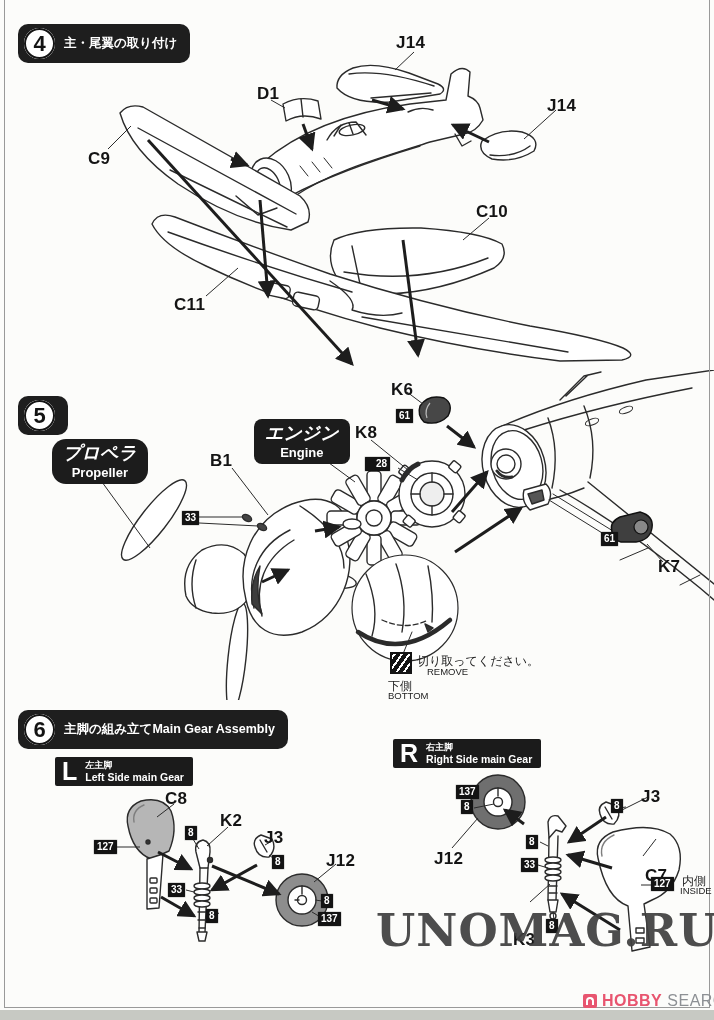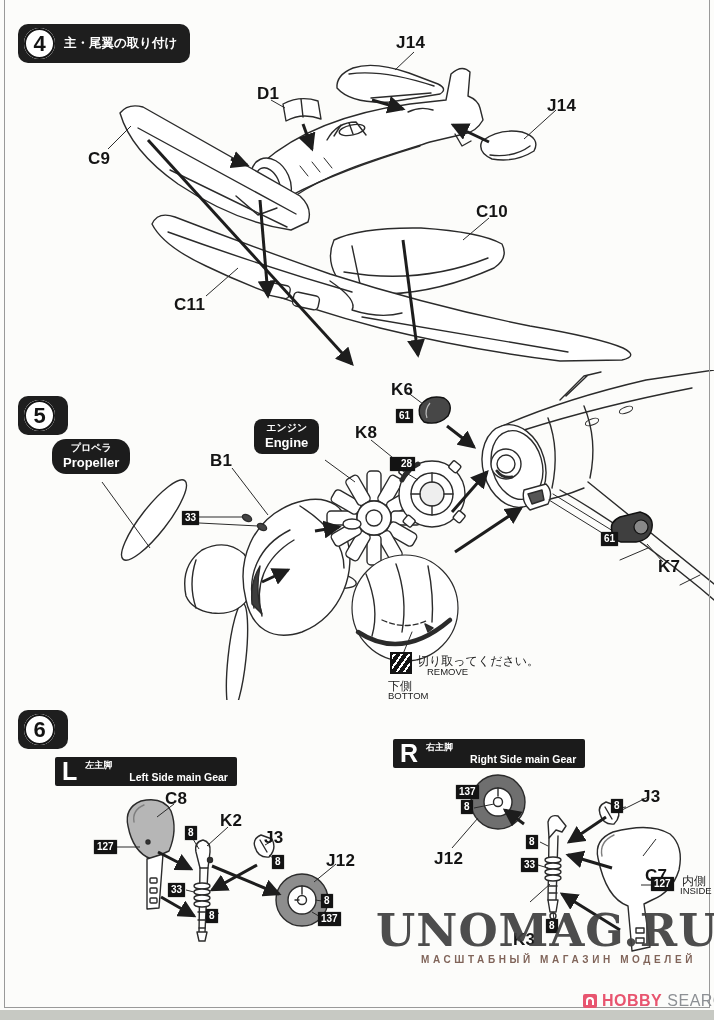--- a/index.html
+++ b/index.html
@@ -22,29 +22,29 @@
   .step-titles .en{font-size:12.5px;font-weight:bold;}
   
   .plabel{position:absolute;font-size:17px;font-weight:bold;color:#141414;z-index:3;letter-spacing:.3px;}
   
   .pbox{position:absolute;background:#131313;color:#fff;font-size:10px;font-weight:bold;
     line-height:12px;padding:1px 3px;border-radius:1px;z-index:3;
     box-shadow:inset 0 0 0 1px #131313, 0 0 0 1px #13131322;}
   
   .bubble{position:absolute;background:#1c1c1c;color:#fff;border-radius:8px;
     padding:3px 11px;text-align:center;line-height:1.25;z-index:3;}
-  .bubble .jp{font-size:10px;font-weight:bold;}
+  .bubble .jp{font-size:18px;font-weight:bold;font-style:italic;}
   .bubble .en{font-size:13px;font-weight:bold;}
   
   .side-box{position:absolute;background:#1b1b1b;color:#fff;display:flex;align-items:center;
     gap:8px;padding:2px 9px 2px 7px;border-radius:2px;z-index:3;}
   .side-box .letter{font-size:25px;font-weight:bold;line-height:1;}
   .side-box .lines{display:flex;flex-direction:column;line-height:1.2;}
   .side-box .jp{font-size:9px;font-weight:bold;}
-  .side-box .en{font-size:10.5px;font-weight:bold;margin-left:44px;}
+  .side-box .en{font-size:10.5px;font-weight:bold;}
   
   .remove-icon{position:absolute;width:22px;height:22px;z-index:3;
     background:repeating-linear-gradient(125deg,#141414 0 4px,#fff 4px 6px);
     box-shadow:inset 0 0 0 2px #141414;}
   .smalltext{position:absolute;font-size:12px;color:#222;z-index:3;line-height:1.2;}
   .smalltext.en{font-size:9.5px;}
   
   .watermark{position:absolute;left:376px;top:908px;width:326px;z-index:5;opacity:.93;text-align:left;}
   .watermark .wm-title{font-family:"DejaVu Serif","Liberation Serif",serif;font-weight:bold;
     font-size:45px;line-height:1;color:#404040;letter-spacing:1px;}
@@ -342,20 +342,24 @@
   <div class="step-num">4</div>
   <div class="step-titles">
     <div class="jp">主・尾翼の取り付け</div>
   </div>
 </div>
 <div class="step-header" style="left:18px;top:396px;">
   <div class="step-num">5</div>
 </div>
 <div class="step-header" style="left:18px;top:710px;">
   <div class="step-num">6</div>
+  <div class="step-titles">
+    <div class="jp">主脚の組み立て</div>
+    <div class="en">Main Gear Assembly</div>
+  </div>
 </div>
 
 <div class="plabel" style="left:396px;top:33px;">J14</div>
 <div class="plabel" style="left:257px;top:84px;">D1</div>
 <div class="plabel" style="left:547px;top:96px;">J14</div>
 <div class="plabel" style="left:88px;top:149px;">C9</div>
 <div class="plabel" style="left:476px;top:202px;">C10</div>
 <div class="plabel" style="left:174px;top:295px;">C11</div>
 
 <div class="bubble" style="left:52px;top:439px;border-radius:14px;">
@@ -364,21 +368,21 @@
 </div>
 <div class="bubble" style="left:254px;top:419px;">
   <div class="jp">エンジン</div>
   <div class="en">Engine</div>
 </div>
 <div class="plabel" style="left:391px;top:380px;">K6</div>
 <div class="plabel" style="left:355px;top:423px;">K8</div>
 <div class="plabel" style="left:210px;top:451px;">B1</div>
 <div class="plabel" style="left:658px;top:557px;">K7</div>
 <div class="pbox" style="left:396px;top:409px;">61</div>
-<div class="pbox" style="left:390px;top:457px;padding-left:11px;">28</div>
+<div class="pbox" style="left:365px;top:457px;padding-left:11px;">28</div>
 <div class="pbox" style="left:182px;top:511px;">33</div>
 <div class="pbox" style="left:601px;top:532px;">61</div>
 <div class="remove-icon" style="left:390px;top:652px;"></div>
 <div class="smalltext" style="left:417px;top:654px;">切り取ってください。</div>
 <div class="smalltext en" style="left:417px;top:666px;padding-left:10px;">REMOVE</div>
 <div class="smalltext" style="left:388px;top:679px;">下側</div>
 <div class="smalltext en" style="left:388px;top:690px;">BOTTOM</div>
 
 <div class="side-box" style="left:55px;top:757px;">
   <div class="letter">L</div>
@@ -414,19 +418,18 @@
 <div class="pbox" style="left:546px;top:919px;">8</div>
 <div class="plabel" style="left:641px;top:787px;">J3</div>
 <div class="pbox" style="left:611px;top:799px;">8</div>
 <div class="plabel" style="left:645px;top:826px;margin-top:40px;">C7</div>
 <div class="pbox" style="left:651px;top:877px;">127</div>
 <div class="smalltext" style="left:682px;top:874px;">内側</div>
 <div class="smalltext en" style="left:680px;top:885px;">INSIDE</div>
 
 <div class="watermark">
   <div class="wm-title">UNOMAG.RU</div>
-  <div class="wm-sub">МАСШТАБНЫЙ МАГАЗИН МОДЕЛЕЙ</div>
 </div>
 <div class="footer-logo">
   <span class="brand-icon"></span>
   <span class="brand-a">HOBBY</span>
   <span class="brand-b">SEARCH</span>
 </div>
 
 </body></html>

